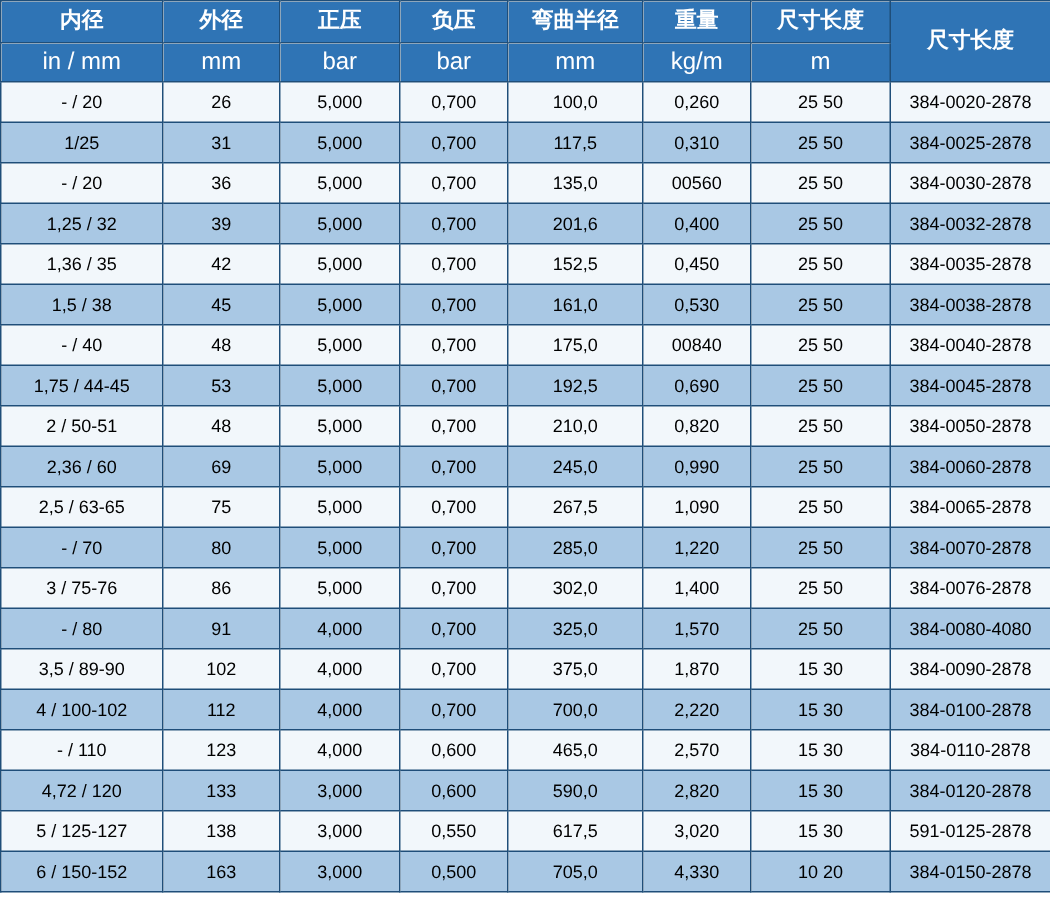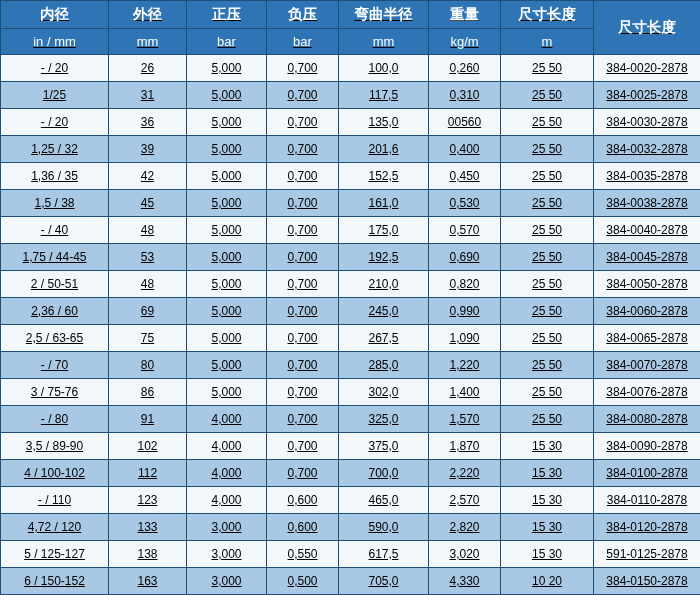--- a/index.html
+++ b/index.html
@@ -10,21 +10,20 @@
   body {
     width: 700px;
     height: 600px;
     font-family: "Liberation Sans", sans-serif;
     overflow: hidden;
   }
   table.spec-table {
     border-collapse: collapse;
     width: 700px;
     table-layout: fixed;
-    text-decoration: underline;
   }
   table.spec-table th,
   table.spec-table td {
     border: 1px solid #1f4e79;
     text-align: center;
     vertical-align: middle;
     color: #000000;
     white-space: nowrap;
     overflow: hidden;
   }
@@ -36,21 +35,21 @@
     font-weight: bold;
     height: 27px;
     line-height: 27px;
     padding: 0;
     border-color: #1f4e79;
   }
   
   tr.header-units th {
     background: #2f74b5;
     color: #ffffff;
-    font-size: 13px;
+    font-size: 16px;
     font-weight: normal;
     height: 25px;
     line-height: 25px;
     padding: 0;
     border-color: #1f4e79;
   }
   tbody tr td {
     font-size: 12px;
     height: 26px;
     line-height: 26px;
@@ -167,21 +166,21 @@
         <td>0,530</td>
         <td>25 50</td>
         <td>384-0038-2878</td>
       </tr>
       <tr class="row-light">
         <td>- / 40</td>
         <td>48</td>
         <td>5,000</td>
         <td>0,700</td>
         <td>175,0</td>
-        <td>0,570</td>
+        <td>00840</td>
         <td>25 50</td>
         <td>384-0040-2878</td>
       </tr>
       <tr class="row-dark">
         <td>1,75 / 44-45</td>
         <td>53</td>
         <td>5,000</td>
         <td>0,700</td>
         <td>192,5</td>
         <td>0,690</td>
@@ -239,21 +238,21 @@
         <td>384-0076-2878</td>
       </tr>
       <tr class="row-dark">
         <td>- / 80</td>
         <td>91</td>
         <td>4,000</td>
         <td>0,700</td>
         <td>325,0</td>
         <td>1,570</td>
         <td>25 50</td>
-        <td>384-0080-2878</td>
+        <td>384-0080-4080</td>
       </tr>
       <tr class="row-light">
         <td>3,5 / 89-90</td>
         <td>102</td>
         <td>4,000</td>
         <td>0,700</td>
         <td>375,0</td>
         <td>1,870</td>
         <td>15 30</td>
         <td>384-0090-2878</td>

